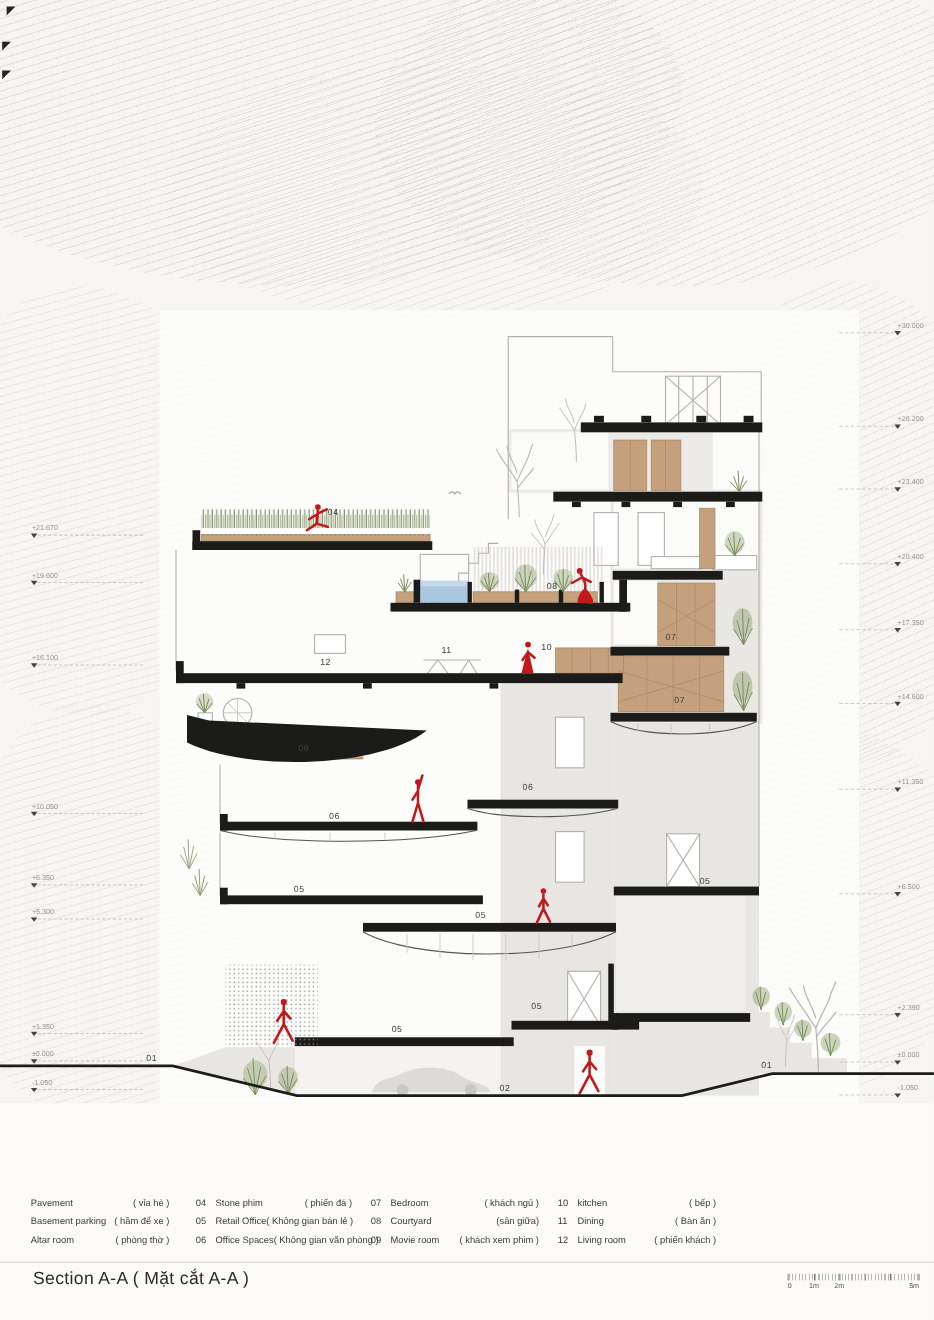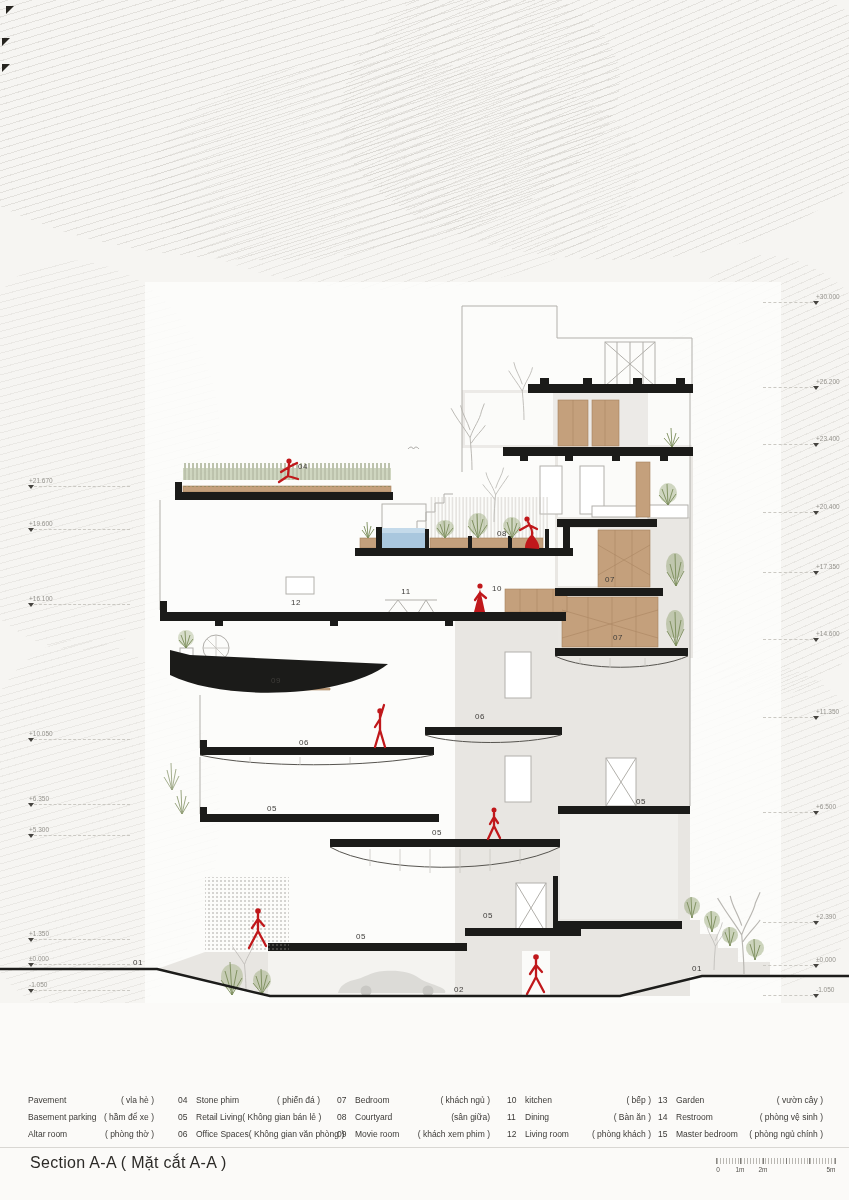--- a/index.html
+++ b/index.html
@@ -18,21 +18,21 @@
   
   .elev{position:absolute;font-size:6.5px;color:#95938d;line-height:6px;white-space:nowrap;}
   .elev .ev{margin:0 0 1px 1px;}
   .elev .row{display:flex;align-items:flex-start;}
   .tri{width:0;height:0;border-left:3px solid transparent;border-right:3px solid transparent;border-top:4px solid #45433f;}
   .dash{border-top:1px dashed #cbc9c3;width:96px;margin-top:1px;}
   .elev.r .ev{margin-left:53px;}
   .elev.r .dash{width:50px;}
   
   .legend-col{position:absolute;top:1088px;font-size:8.5px;color:#3c3a37;}
-  .legend-row{display:flex;height:17px;align-items:flex-end;}
+  .legend-row{display:flex;height:17px;align-items:flex-start;}
   .legend-num{width:18px;flex:0 0 18px;}
   .legend-en{white-space:nowrap;}
   .legend-vi{margin-left:auto;white-space:nowrap;text-align:right;}
   .divider{position:absolute;left:0;top:1147px;width:849px;height:0;border-top:1px solid #d9d7d3;}
   .title{position:absolute;left:30px;top:1154px;font-size:16px;color:#2c2a27;letter-spacing:.3px;}
   
   .scalebar{position:absolute;left:716px;top:1158px;width:120px;}
   .sb-ruler{position:relative;height:6px;border-left:1px solid #8a8884;border-right:1px solid #8a8884;
             background:repeating-linear-gradient(90deg,#b9b7b2 0 1px,transparent 1px 3px);}
   .sb-major{position:absolute;top:0;width:1px;height:6px;background:#7d7b77;}
@@ -540,21 +540,21 @@
       </div>
   </div>
   <div class="legend-col" style="left:178px;width:142px">
     <div class="legend-row">
         <span class="legend-num">04</span>
         <span class="legend-en">Stone phim</span>
         <span class="legend-vi">( phiến đá )</span>
       </div>
     <div class="legend-row">
         <span class="legend-num">05</span>
-        <span class="legend-en">Retail Living</span>
+        <span class="legend-en">Retail Office</span>
         <span class="legend-vi">( Không gian bán lẻ )</span>
       </div>
     <div class="legend-row">
         <span class="legend-num">06</span>
         <span class="legend-en">Office Spaces</span>
         <span class="legend-vi">( Không gian văn phòng )</span>
       </div>
   </div>
   <div class="legend-col" style="left:337px;width:153px">
     <div class="legend-row">
@@ -580,38 +580,21 @@
         <span class="legend-vi">( bếp )</span>
       </div>
     <div class="legend-row">
         <span class="legend-num">11</span>
         <span class="legend-en">Dining</span>
         <span class="legend-vi">( Bàn ăn )</span>
       </div>
     <div class="legend-row">
         <span class="legend-num">12</span>
         <span class="legend-en">Living room</span>
-        <span class="legend-vi">( phòng khách )</span>
-      </div>
-  </div>
-  <div class="legend-col" style="left:658px;width:165px">
-    <div class="legend-row">
-        <span class="legend-num">13</span>
-        <span class="legend-en">Garden</span>
-        <span class="legend-vi">( vườn cây )</span>
-      </div>
-    <div class="legend-row">
-        <span class="legend-num">14</span>
-        <span class="legend-en">Restroom</span>
-        <span class="legend-vi">( phòng vệ sinh )</span>
-      </div>
-    <div class="legend-row">
-        <span class="legend-num">15</span>
-        <span class="legend-en">Master bedroom</span>
-        <span class="legend-vi">( phòng ngủ chính )</span>
+        <span class="legend-vi">( phiến khách )</span>
       </div>
   </div>
 
   <div class="divider"></div>
   <div class="title">Section A-A  ( Mặt cắt A-A )</div>
 
   <div class="scalebar">
     <div class="sb-ruler">
       <span class="sb-major" style="left:23px"></span>
       <span class="sb-major" style="left:46px"></span>

